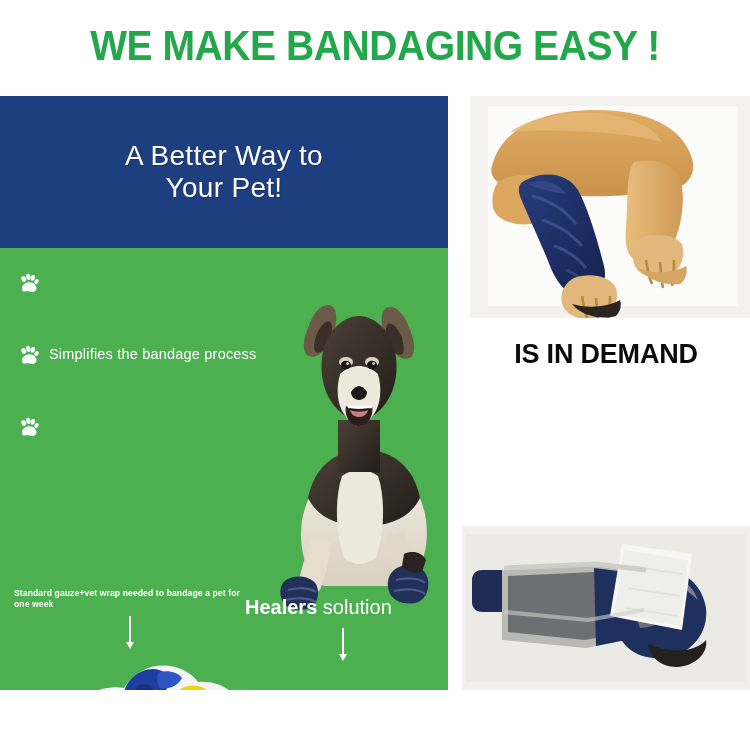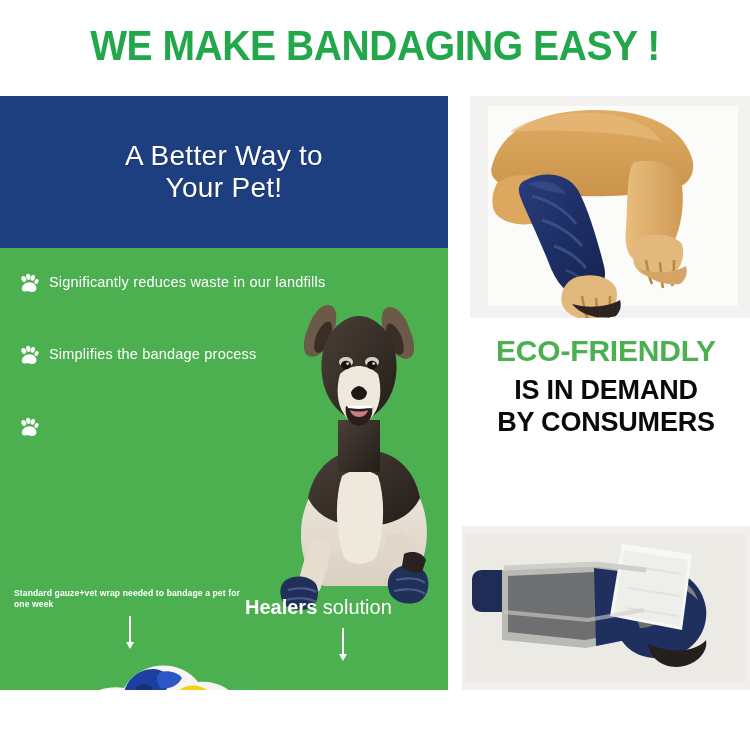--- a/index.html
+++ b/index.html
@@ -163,21 +163,20 @@
       <div class="bullet">
         <span class="paw">
           <svg viewBox="0 0 24 24">
             <ellipse cx="6.3" cy="7.6" rx="2.5" ry="3.3" fill="#fff" transform="rotate(-24 6.3 7.6)"></ellipse>
             <ellipse cx="11.3" cy="5.3" rx="2.4" ry="3.4" fill="#fff" transform="rotate(-8 11.3 5.3)"></ellipse>
             <ellipse cx="16.2" cy="6.4" rx="2.3" ry="3.2" fill="#fff" transform="rotate(12 16.2 6.4)"></ellipse>
             <ellipse cx="20.2" cy="10.4" rx="2.1" ry="2.9" fill="#fff" transform="rotate(30 20.2 10.4)"></ellipse>
             <path d="M12.6 11.2c4.2 0 7.6 3.1 7.6 6.6 0 2.9-2.6 4.4-5.4 4.1-1.6-.2-2.8-.9-4.4-.8-2.3.1-4.9 1-5.9-1.6-1.3-3.4 2.4-8.3 8.1-8.3z" fill="#fff"></path>
           </svg>
         </span>
-        <span class="bullet-text">Significantly reduces waste in our landfills</span>
       </div>
 
       <div class="bullet">
         <span class="paw">
           <svg viewBox="0 0 24 24">
             <ellipse cx="6.3" cy="7.6" rx="2.5" ry="3.3" fill="#fff" transform="rotate(-24 6.3 7.6)"></ellipse>
             <ellipse cx="11.3" cy="5.3" rx="2.4" ry="3.4" fill="#fff" transform="rotate(-8 11.3 5.3)"></ellipse>
             <ellipse cx="16.2" cy="6.4" rx="2.3" ry="3.2" fill="#fff" transform="rotate(12 16.2 6.4)"></ellipse>
             <ellipse cx="20.2" cy="10.4" rx="2.1" ry="2.9" fill="#fff" transform="rotate(30 20.2 10.4)"></ellipse>
             <path d="M12.6 11.2c4.2 0 7.6 3.1 7.6 6.6 0 2.9-2.6 4.4-5.4 4.1-1.6-.2-2.8-.9-4.4-.8-2.3.1-4.9 1-5.9-1.6-1.3-3.4 2.4-8.3 8.1-8.3z" fill="#fff"></path>
@@ -354,23 +353,21 @@
 
       <path d="M104 182c16-6 36-2 42 10 4 14-4 26-18 30-16 4-32-2-36-14-3-12 4-22 12-26z" fill="#e3b87d"></path>
       <path d="M112 200c2 12 4 20 6 24" stroke="#b8893f" stroke-width="2.6" fill="none"></path>
       <path d="M126 202c1 12 2 20 2 24" stroke="#b8893f" stroke-width="2.6" fill="none"></path>
       <path d="M140 200c0 12-1 20-2 24" stroke="#b8893f" stroke-width="2.6" fill="none"></path>
       <path d="M102 208c10 12 28 16 44 12 4-4 6-10 4-16-14 8-34 8-48 4z" fill="#2c2420"></path>
     </svg>
   </div>
 
   <div id="right-text">
-    <div class="rt-line" id="rt-2" style="color: rgb(76, 175, 80);">ECO-FRIENDLY</div>
     <div class="rt-line" id="rt-3" style="color: rgb(10, 10, 10);">IS IN DEMAND</div>
-    <div class="rt-line" id="rt-4" style="color: rgb(10, 10, 10);">BY CONSUMERS</div>
   </div>
 
   <div id="wrap-photo">
     <svg viewBox="0 0 288 164" width="288" height="164">
       <rect x="0" y="0" width="288" height="164" fill="#f0efec"></rect>
       <rect x="4" y="8" width="280" height="148" fill="#eceae5"></rect>
 
       <path d="M10 54c0-6 4-10 10-10h22v42H20c-6 0-10-4-10-10z" fill="#1f2c55"></path>
 
       <path d="M40 44l92-4 48 6 4 64-60 12-84-8z" fill="#b9b9b5"></path>

